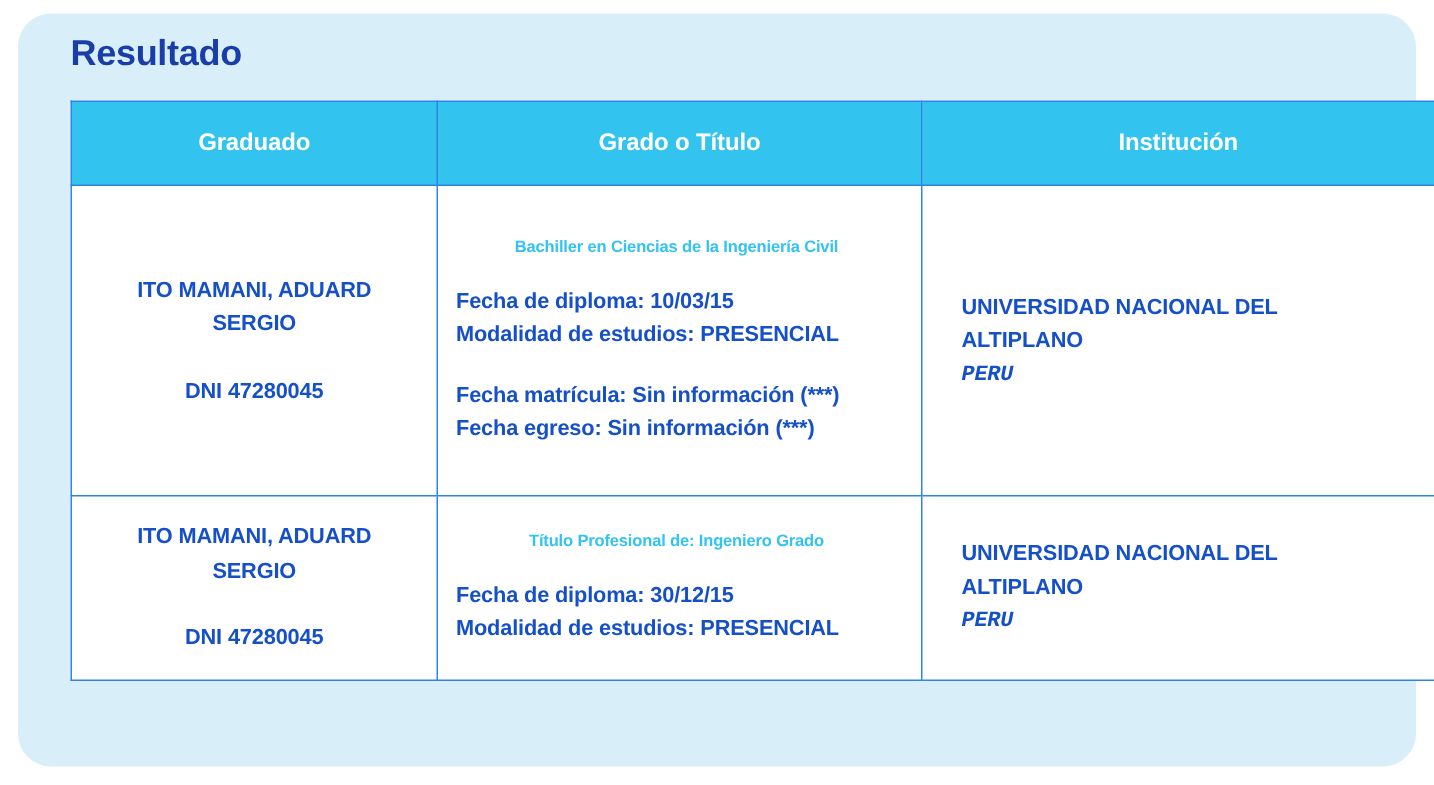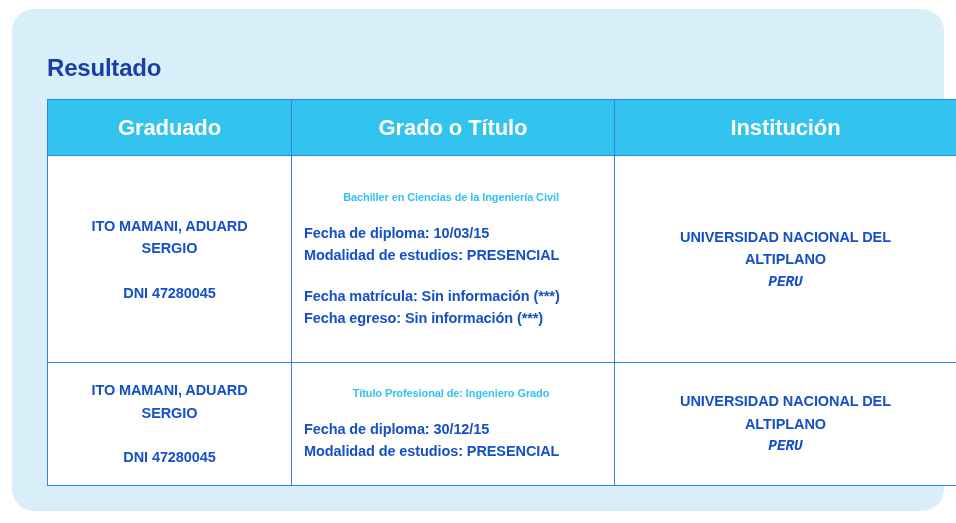--- a/index.html
+++ b/index.html
@@ -21,21 +21,21 @@
     box-sizing: border-box;
     padding: 9px 12px 12px 12px;
   }
 
   .result-card {
     width: 932px;
     height: 502px;
     box-sizing: border-box;
     background: #d8eef9;
     border-radius: 22px;
-    padding: 46px 30px 0 30px;
+    padding: 14px 30px 0 30px;
   }
 
   .card-title {
     font-family: "Liberation Sans", sans-serif;
     font-size: 24px;
     font-weight: bold;
     color: #1a3ea8;
     letter-spacing: -0.2px;
     margin: 0 0 18px 5px;
     line-height: 1.1;
@@ -53,21 +53,21 @@
   .result-table th,
   .result-table td {
     border: 1px solid #2f84e8;
     vertical-align: middle;
     box-sizing: border-box;
   }
 
   .result-table thead th {
     background: #32c3ef;
     color: #ffffff;
-    font-size: 22px;
+    font-size: 16px;
     font-weight: bold;
     letter-spacing: -0.1px;
     text-align: center;
     height: 56px;
     padding: 6px 8px;
   }
 
   .col-graduado  { width: 244px; }
   .col-grado     { width: 323px; }
   .col-inst      { width: 342px; }
@@ -105,21 +105,21 @@
   .grado-line {
     color: #1550c8;
     font-weight: bold;
     line-height: 1.55;
   }
   .grado-gap {
     height: 18px;
   }
 
   td.cell-inst {
-    text-align: center;
+    text-align: left;
     padding: 16px 26px;
     color: #1550c8;
     font-size: 14.5px;
     font-weight: bold;
     line-height: 1.55;
     letter-spacing: -0.1px;
   }
   td.cell-inst .country {
     display: block;
     font-style: italic;

